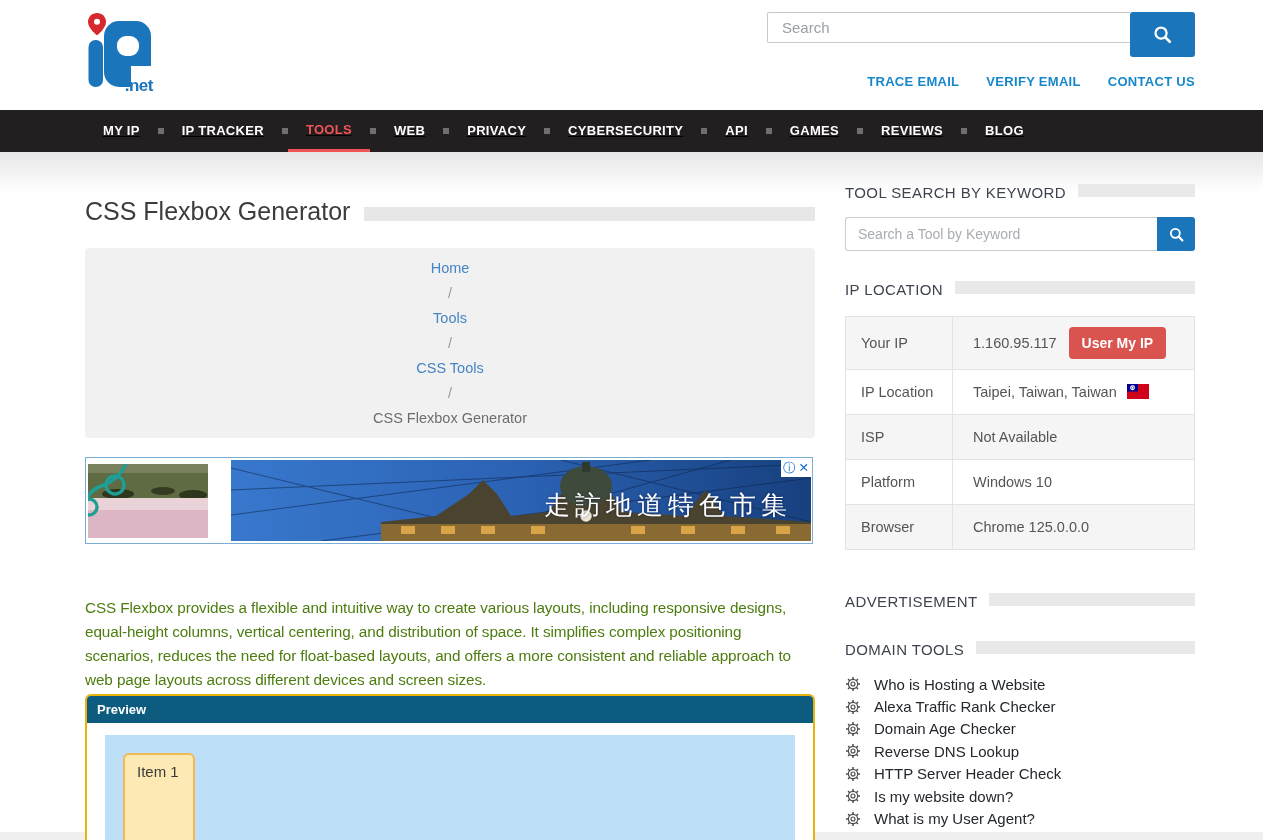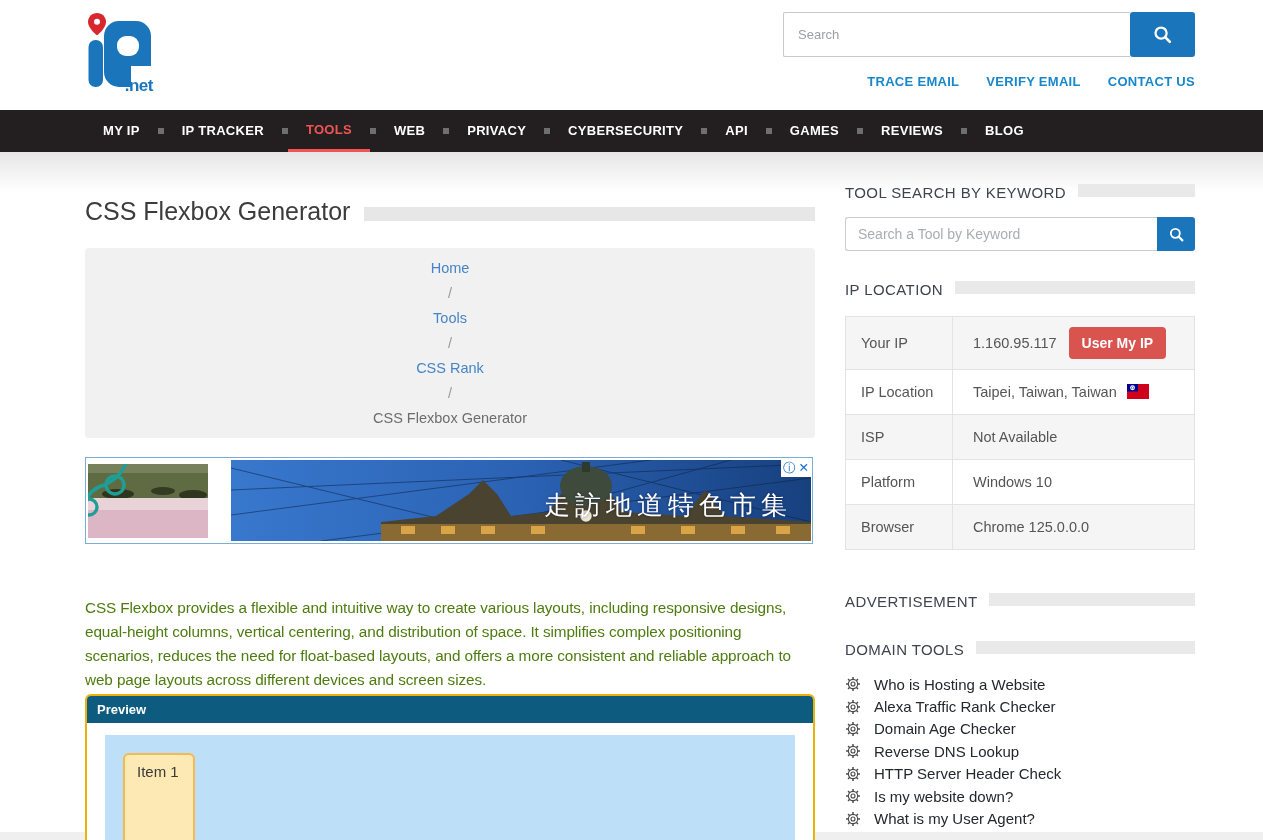--- a/index.html
+++ b/index.html
@@ -10,32 +10,32 @@
 
   
   .header { height:110px; position:relative; background:#fff; }
   .header-inner { width:1110px; margin-left:85px; display:flex; justify-content:space-between; padding-top:12px; }
   .logo { display:flex; align-items:flex-end; position:relative; cursor:pointer; }
   .logo-text { font-size:37px; font-weight:bold; letter-spacing:-1.5px; line-height:1; margin:0 0 14px 4px; }
   .logo-ip { color:#1b75bb; }
   .logo-loc { color:#231f20; }
   .logo-tld { position:absolute; right:-2px; bottom:-2px; color:#1b75bb; font-weight:bold; font-size:17px; letter-spacing:-0.5px; }
   .top-search { display:flex; width:428px; }
-  .top-search input { flex:1; height:45px; border:1px solid #c9c9c9; border-right:none; border-radius:2px 0 0 2px;
-    padding:0 14px; font-size:13px; color:#444; outline:none;margin-left:16px; }
+  .top-search input { flex:1; height:31px; border:1px solid #c9c9c9; border-right:none; border-radius:2px 0 0 2px;
+    padding:0 14px; font-size:15px; color:#444; outline:none; }
   .top-search input::placeholder { color:#9aa0a6; }
   .btn-search { width:65px; height:45px; background:#1b75bb; border:none; border-radius:3px; cursor:pointer;
     display:flex; align-items:center; justify-content:center; }
   .top-links { display:flex; justify-content:flex-end; gap:27px; margin-top:17px; }
   .top-links a { color:#1787cc; font-size:13px; font-weight:bold; letter-spacing:0.3px; }
 
   
   .nav { background:#231f20; height:42px; }
   .nav ul { display:flex; align-items:center; height:42px; padding-left:85px; }
-  .nav li { display:flex; align-items:center; height:42px; }
+  .nav li { display:flex; align-items:center; height:42px;text-decoration:underline; }
   .nav a { color:#fff; font-size:13px; font-weight:bold; letter-spacing:0.3px; padding:0 18px;
     height:42px; line-height:42px; display:block; }
   .nav li.active a { color:#f05454; border-bottom:3px solid #f05454; line-height:39px; }
   .nav-sep { width:6px; height:6px; background:#6f6f6f; display:inline-block; }
   .below-nav { position:absolute; top:152px; left:0; right:0; height:40px;
     background:linear-gradient(#e6e6e6,#ffffff); z-index:0; }
 
   
   .main { position:relative; z-index:1; width:1110px; margin:28px 0 0 85px; display:flex; gap:30px; }
   .col-left { width:730px; }
@@ -213,21 +213,21 @@
     <div class="title-row">
       <h1 class="page-title">CSS Flexbox Generator</h1>
       <div class="title-bar"></div>
     </div>
 
     <div class="breadcrumb">
       <a href="#">Home</a>
       <span class="crumb-sep"></span>
       <a href="#">Tools</a>
       <span class="crumb-sep"></span>
-      <a href="#">CSS Rank</a>
+      <a href="#">CSS Tools</a>
       <span class="crumb-sep"></span>
       <span class="crumb-current">CSS Flexbox Generator</span>
     </div>
 
     <div class="ad-banner">
       <span class="ad-left">
         <svg width="120" height="74" viewBox="0 0 120 74">
           <rect width="120" height="34" fill="#5f6b42"></rect>
           <rect width="120" height="9" fill="#77815b"></rect>
           <ellipse cx="30" cy="30" rx="16" ry="5" fill="#2f361e"></ellipse>

